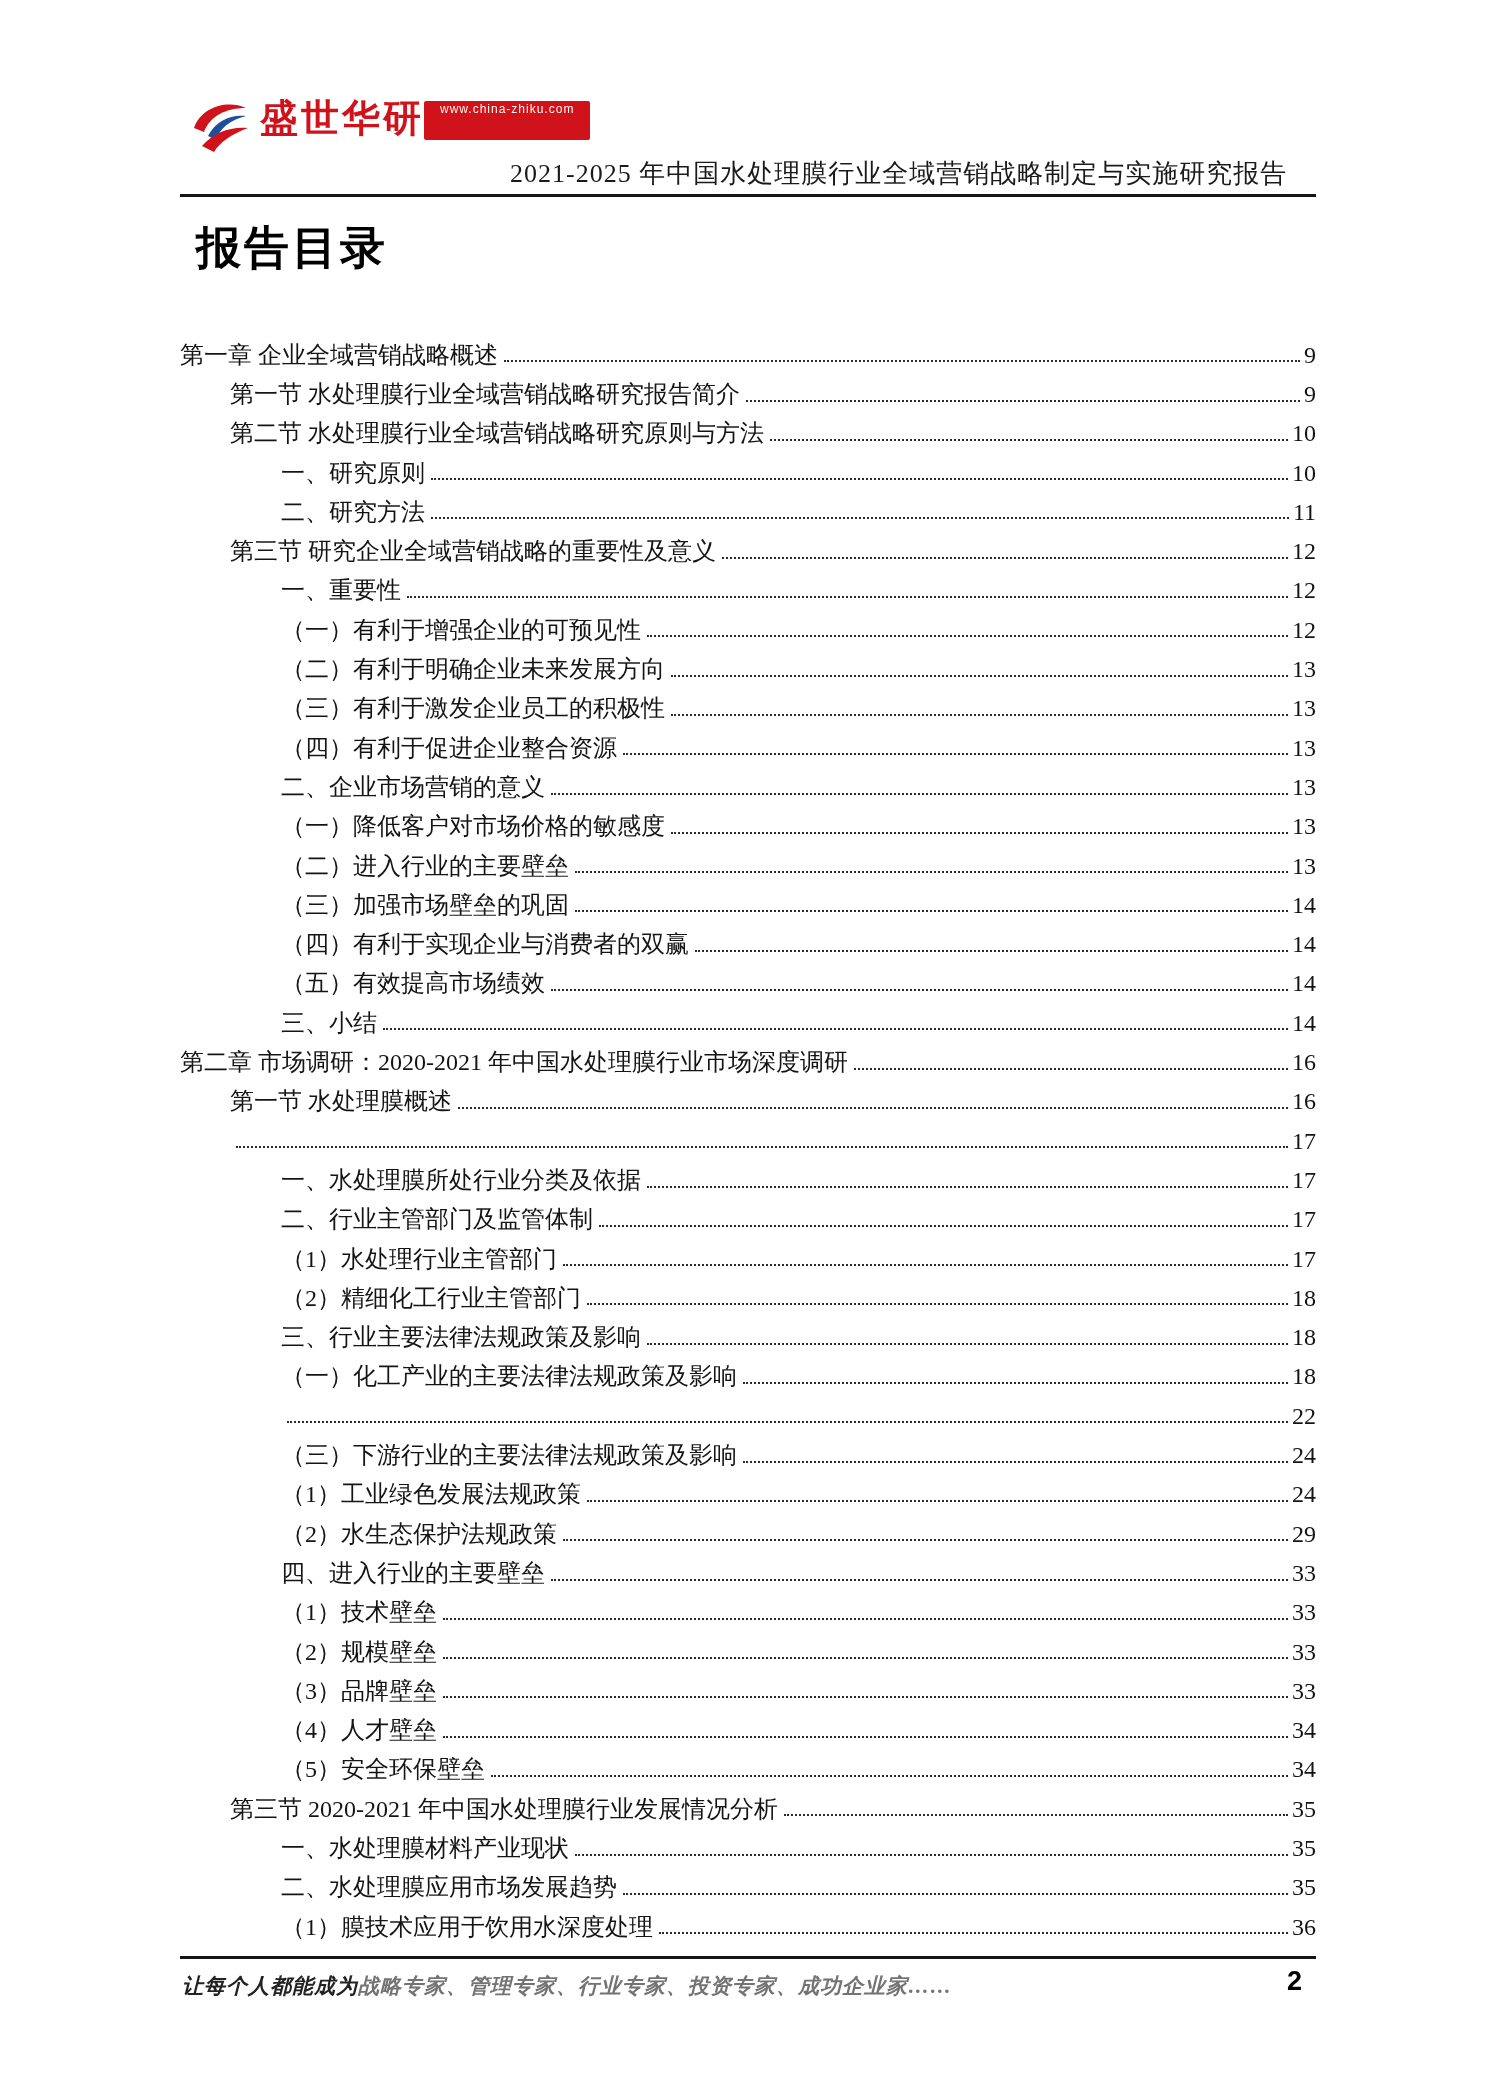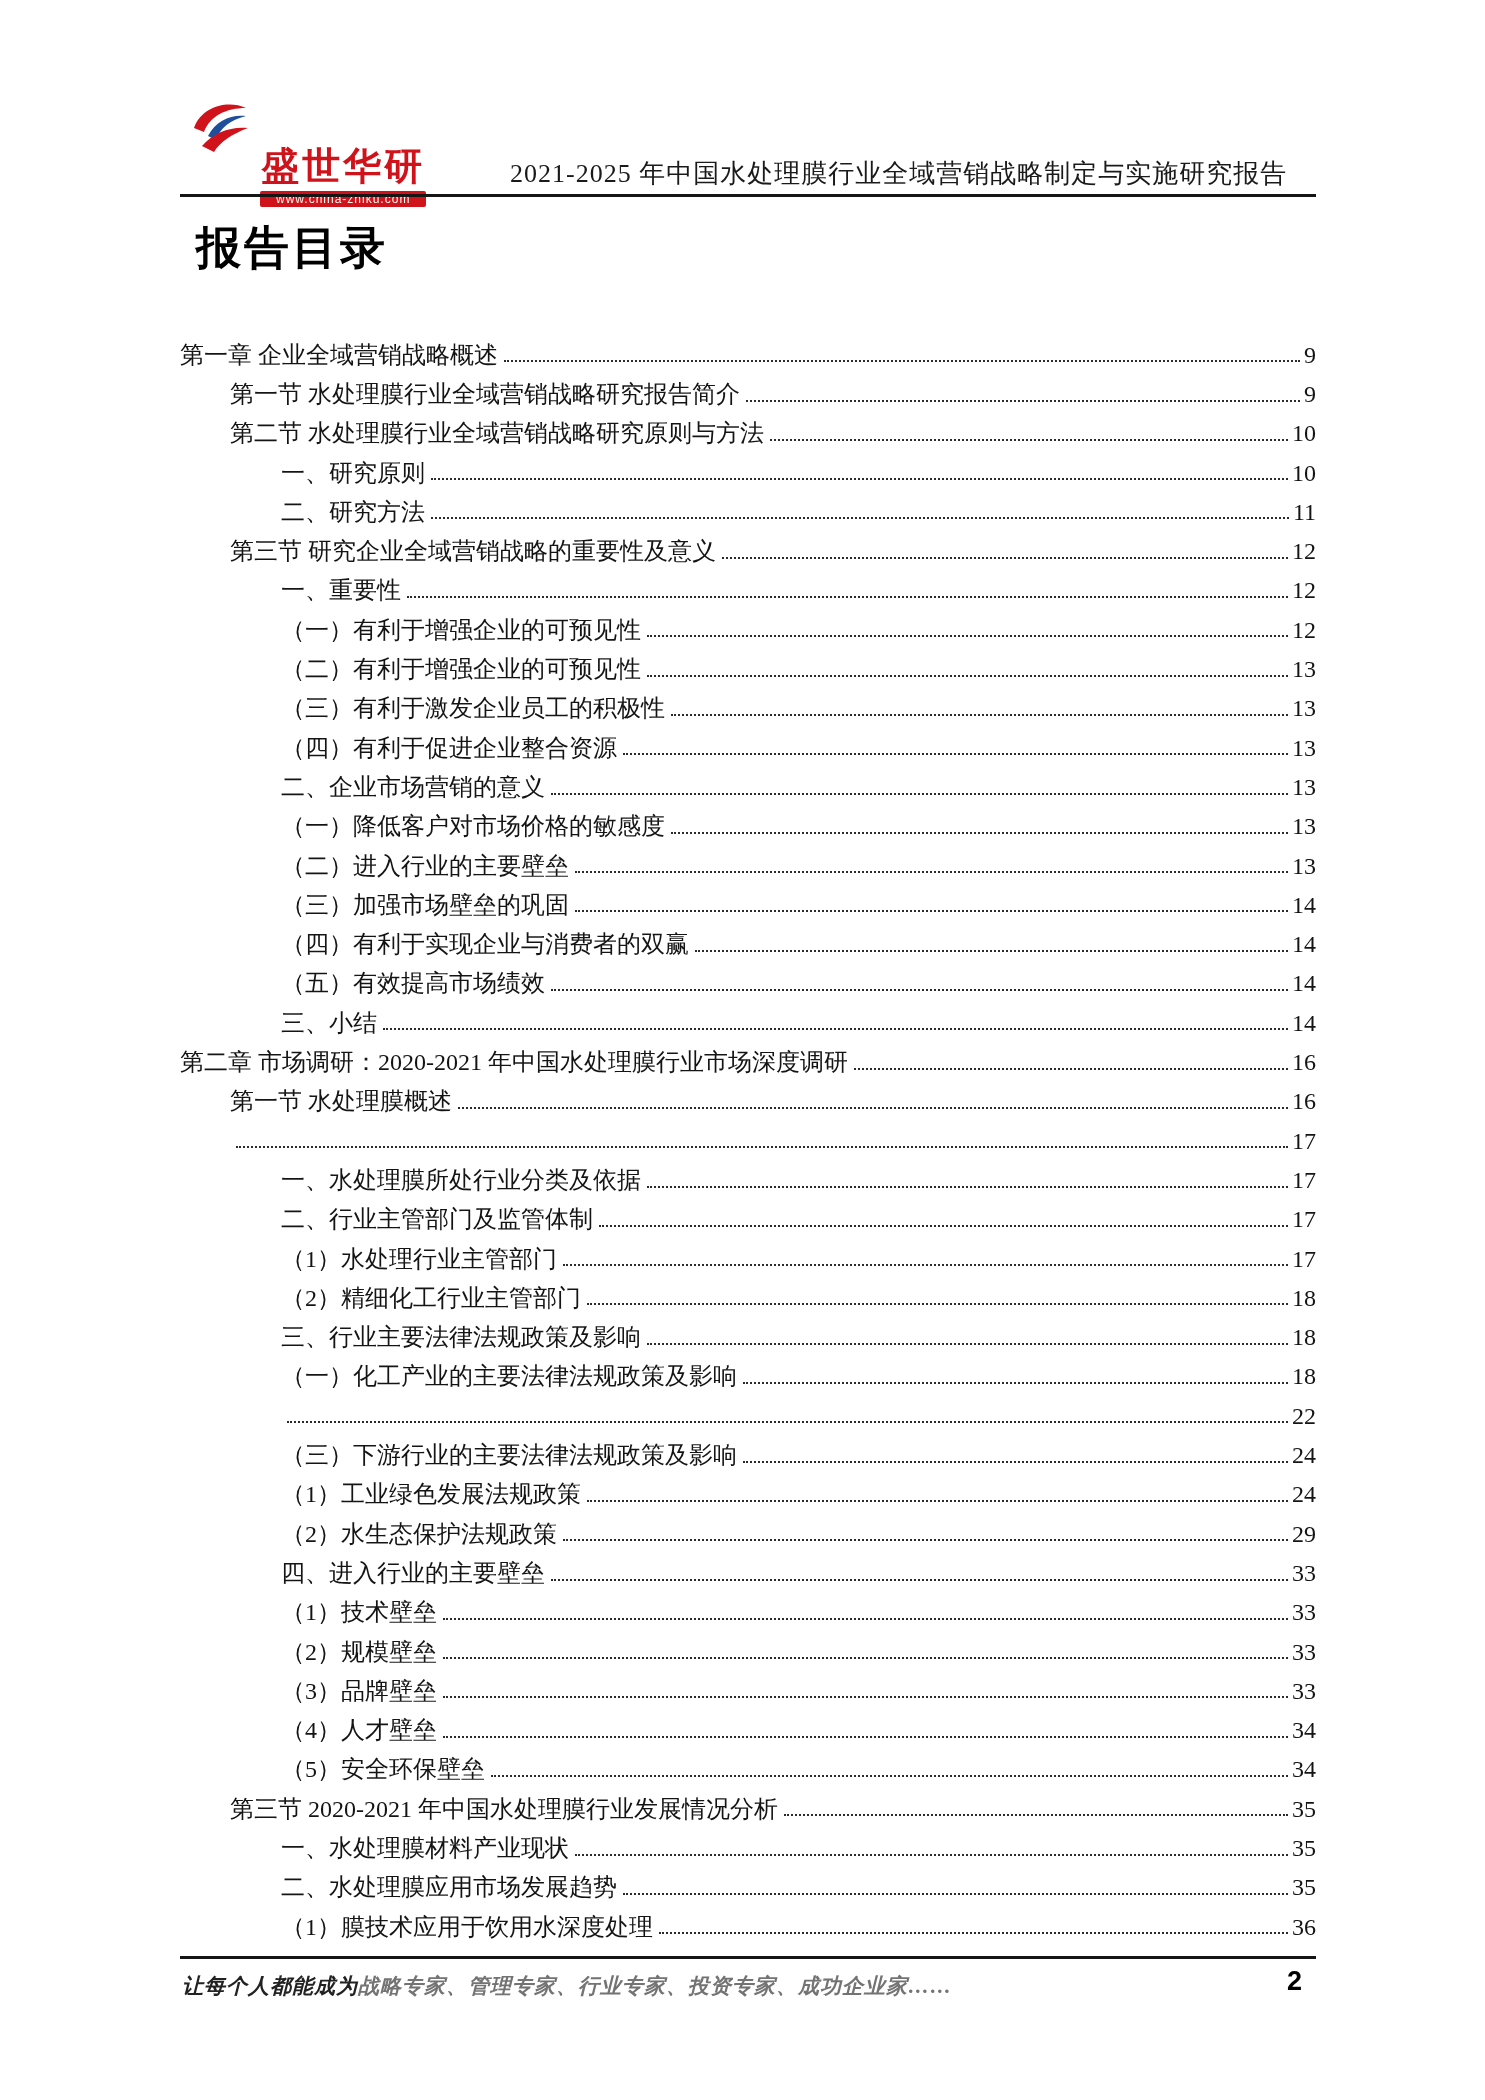--- a/index.html
+++ b/index.html
@@ -10,21 +10,21 @@
     font-family:"Liberation Serif","DejaVu Serif",serif;
     color:#111;
     overflow:hidden;
   }
   .page{position:absolute;inset:0;}
 
   
   .header{position:absolute;left:180px;width:1136px;top:96px;height:100px;}
   .logo{position:absolute;left:8px;top:2px;display:flex;align-items:flex-start;}
   .logo-icon{width:64px;height:58px;margin-right:8px;}
-  .logo-text{display:flex;flex-direction:column;align-items:center;margin-top:48px;}
+  .logo-text{display:flex;flex-direction:row;align-items:flex-start;}
   .brand{
     font-family:"Liberation Sans","DejaVu Sans",sans-serif;
     font-weight:bold;font-size:38px;line-height:1.1;
     color:#d0121b;letter-spacing:3px;
   }
   .brand-url{
     margin-top:3px;background:#d0121b;color:#fff8ee;
     font-family:"Liberation Sans","DejaVu Sans",sans-serif;
     font-size:12px;line-height:16px;padding:0 16px;letter-spacing:1px;
     border-radius:2px;align-self:stretch;text-align:center;
@@ -130,21 +130,21 @@
         <span class="toc-text">一、重要性</span>
         <span class="leader"></span>
         <span class="toc-page">12</span>
       </div>
       <div class="toc-row lvl3">
         <span class="toc-text">（一）有利于增强企业的可预见性</span>
         <span class="leader"></span>
         <span class="toc-page">12</span>
       </div>
       <div class="toc-row lvl3">
-        <span class="toc-text">（二）有利于增强企业的可预见性</span>
+        <span class="toc-text">（二）有利于明确企业未来发展方向</span>
         <span class="leader"></span>
         <span class="toc-page">13</span>
       </div>
       <div class="toc-row lvl3">
         <span class="toc-text">（三）有利于激发企业员工的积极性</span>
         <span class="leader"></span>
         <span class="toc-page">13</span>
       </div>
       <div class="toc-row lvl3">
         <span class="toc-text">（四）有利于促进企业整合资源</span>

